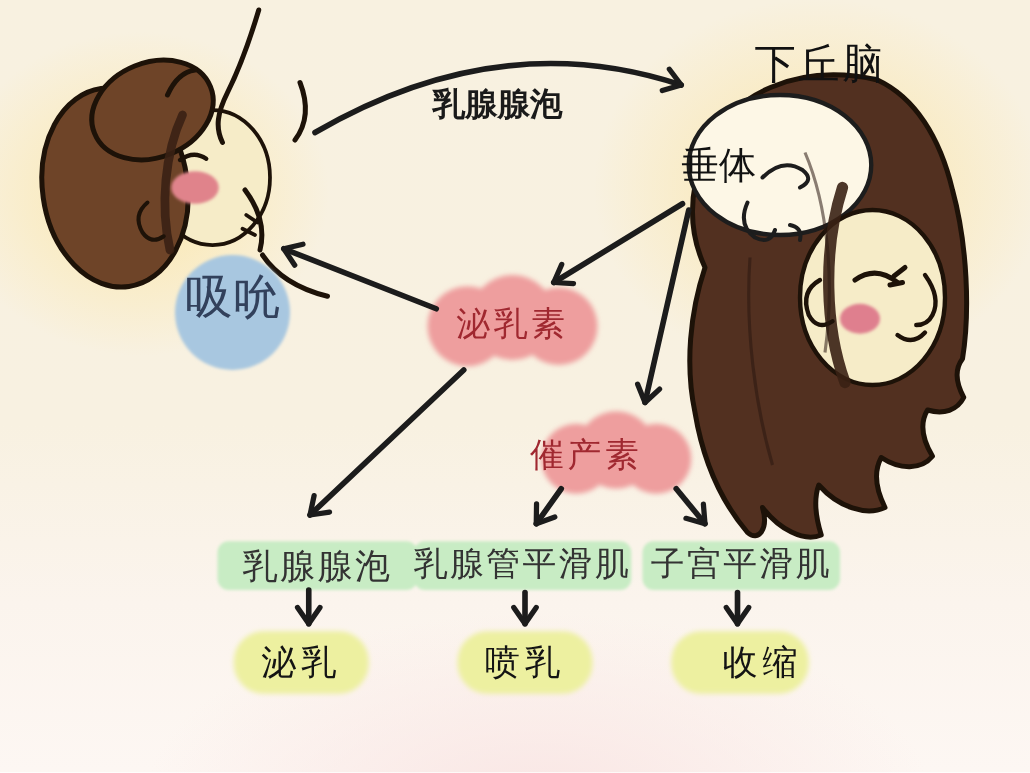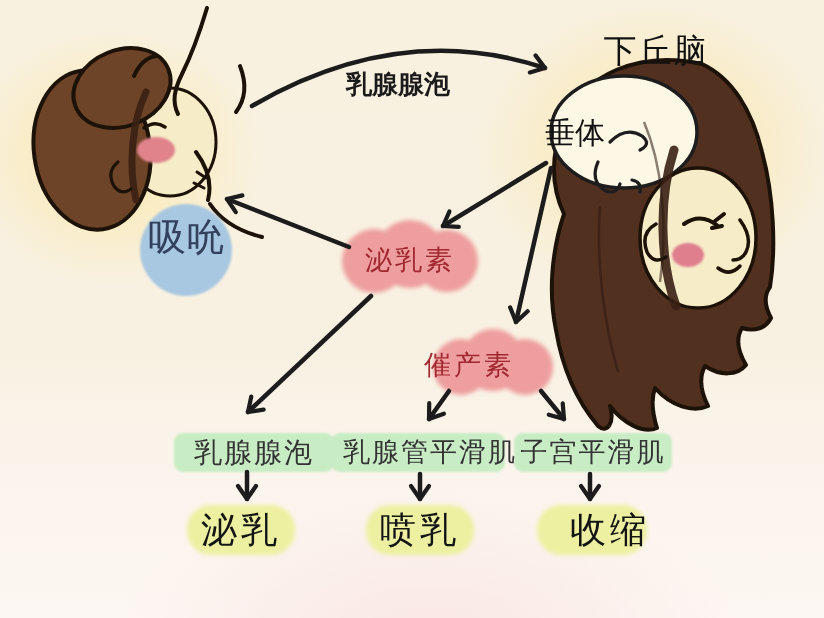--- a/index.html
+++ b/index.html
@@ -26,23 +26,23 @@
     text-align:center;font-weight:normal;color:#111;line-height:1.05;white-space:nowrap;
   }
   .lbl-hypothalamus{left:594px;top:30px;width:124px;height:42px;font-size:33px;letter-spacing:2px;}
   .lbl-pituitary{left:538px;top:114px;width:74px;height:38px;font-size:30px;}
   .lbl-nerve{left:330px;top:68px;width:136px;height:34px;font-size:26px;font-weight:600;color:#1a1a1a;}
   .lbl-sucking{left:140px;top:193px;width:92px;height:90px;font-size:38px;color:var(--c-sucking-text);}
   .lbl-prolactin{left:344px;top:240px;width:132px;height:40px;font-size:27px;color:var(--c-hormone-text);letter-spacing:3px;}
   .lbl-oxytocin{left:404px;top:346px;width:130px;height:38px;font-size:27px;color:var(--c-hormone-text);letter-spacing:3px;}
   .lbl-organ{font-size:27px;color:var(--c-organ-text);letter-spacing:2px;}
   .lbl-alveoli{left:174px;top:433px;width:160px;height:39px;font-size:28px;}
-  .lbl-duct{left:331px;top:433px;width:174px;height:39px;margin-left:12px;}
+  .lbl-duct{left:331px;top:433px;width:174px;height:39px;}
   .lbl-uterus{left:514px;top:433px;width:158px;height:39px;text-align:right;}
-  .lbl-effect{font-size:36px;color:var(--c-effect-text);letter-spacing:4px;}
+  .lbl-effect{font-size:28px;color:var(--c-effect-text);letter-spacing:4px;}
   .lbl-secrete{left:185px;top:504px;width:112px;height:52px;}
   .lbl-eject{left:364px;top:504px;width:112px;height:52px;}
   .lbl-contract{left:553px;top:504px;width:114px;height:52px;}
 
   .sucking-blob{fill:var(--c-sucking-bg);}
   .hormone-blob{fill:var(--c-hormone-bg);}
   .organ-box{fill:var(--c-organ-bg);}
   .effect-blob{fill:var(--c-effect-bg);}
   .arrow{stroke:var(--ink);stroke-width:4.5;fill:none;stroke-linecap:round;}
 </style>

